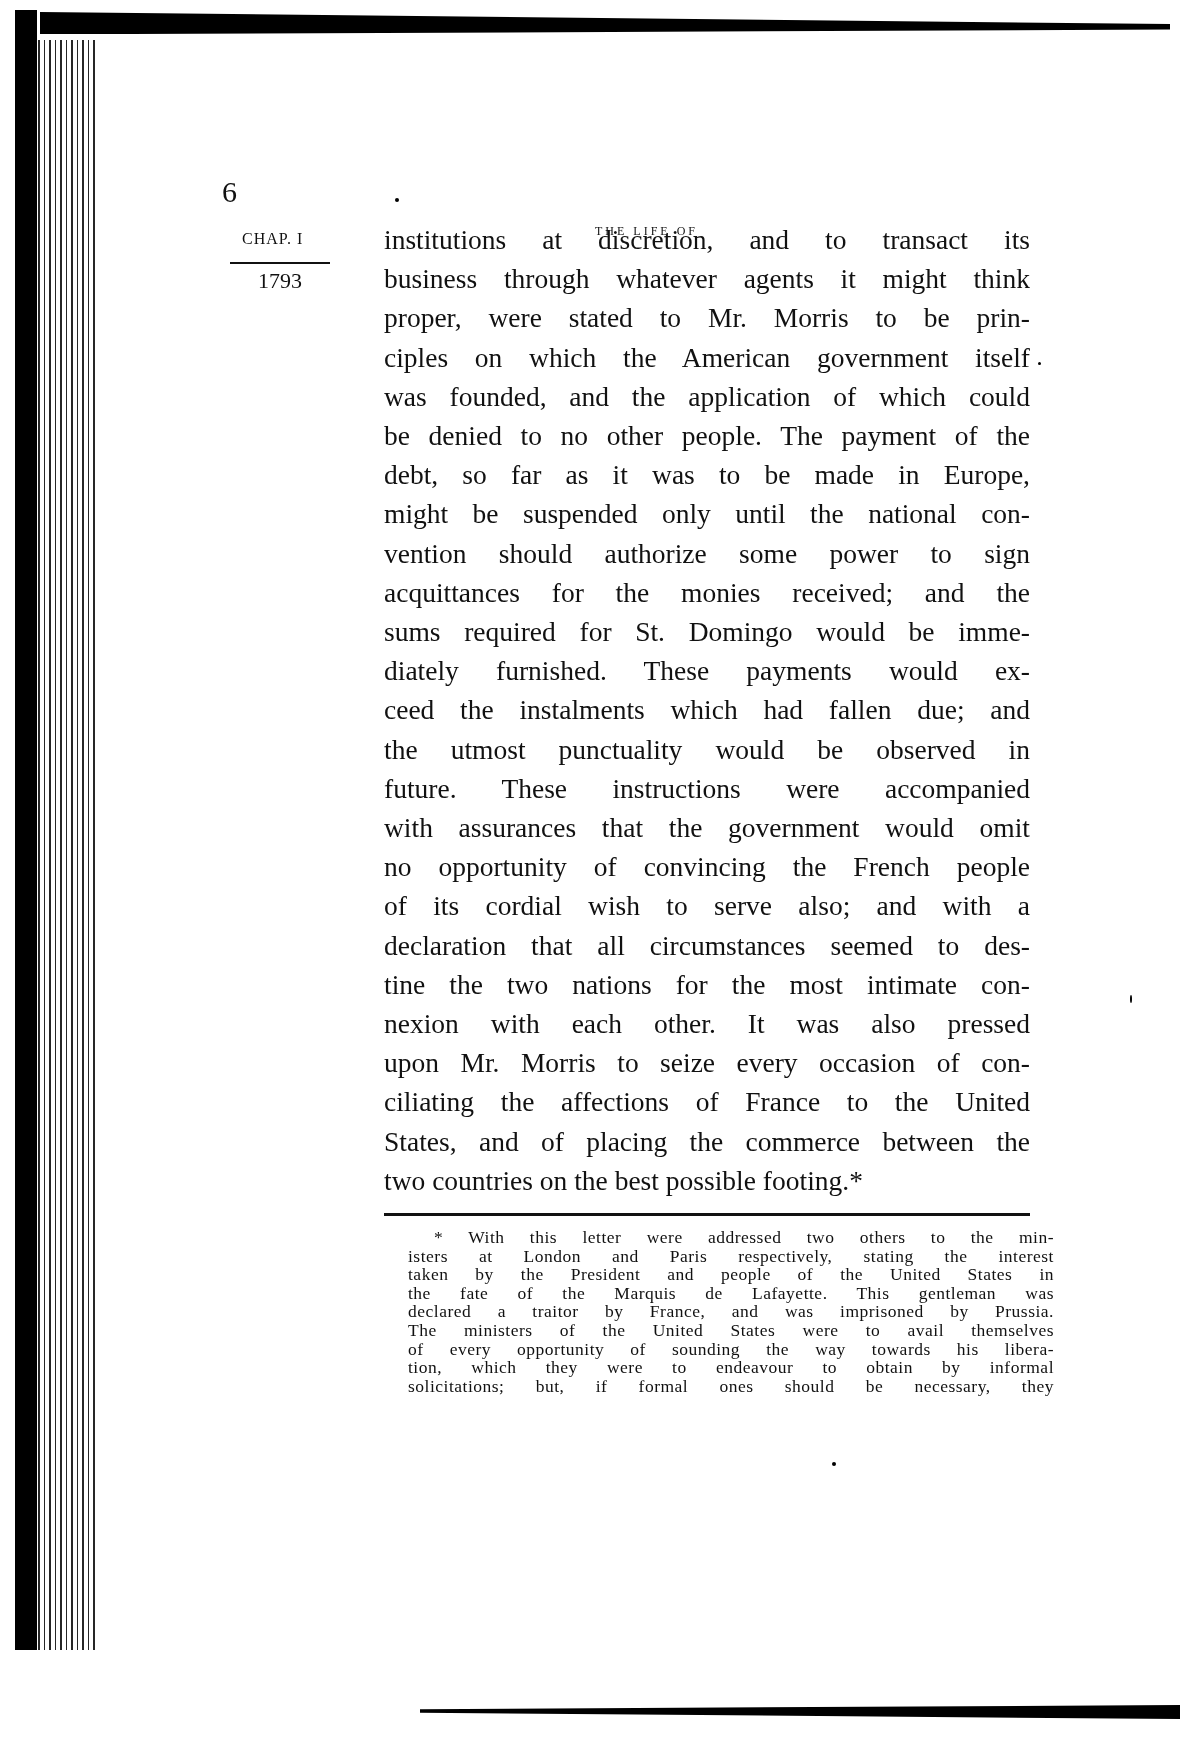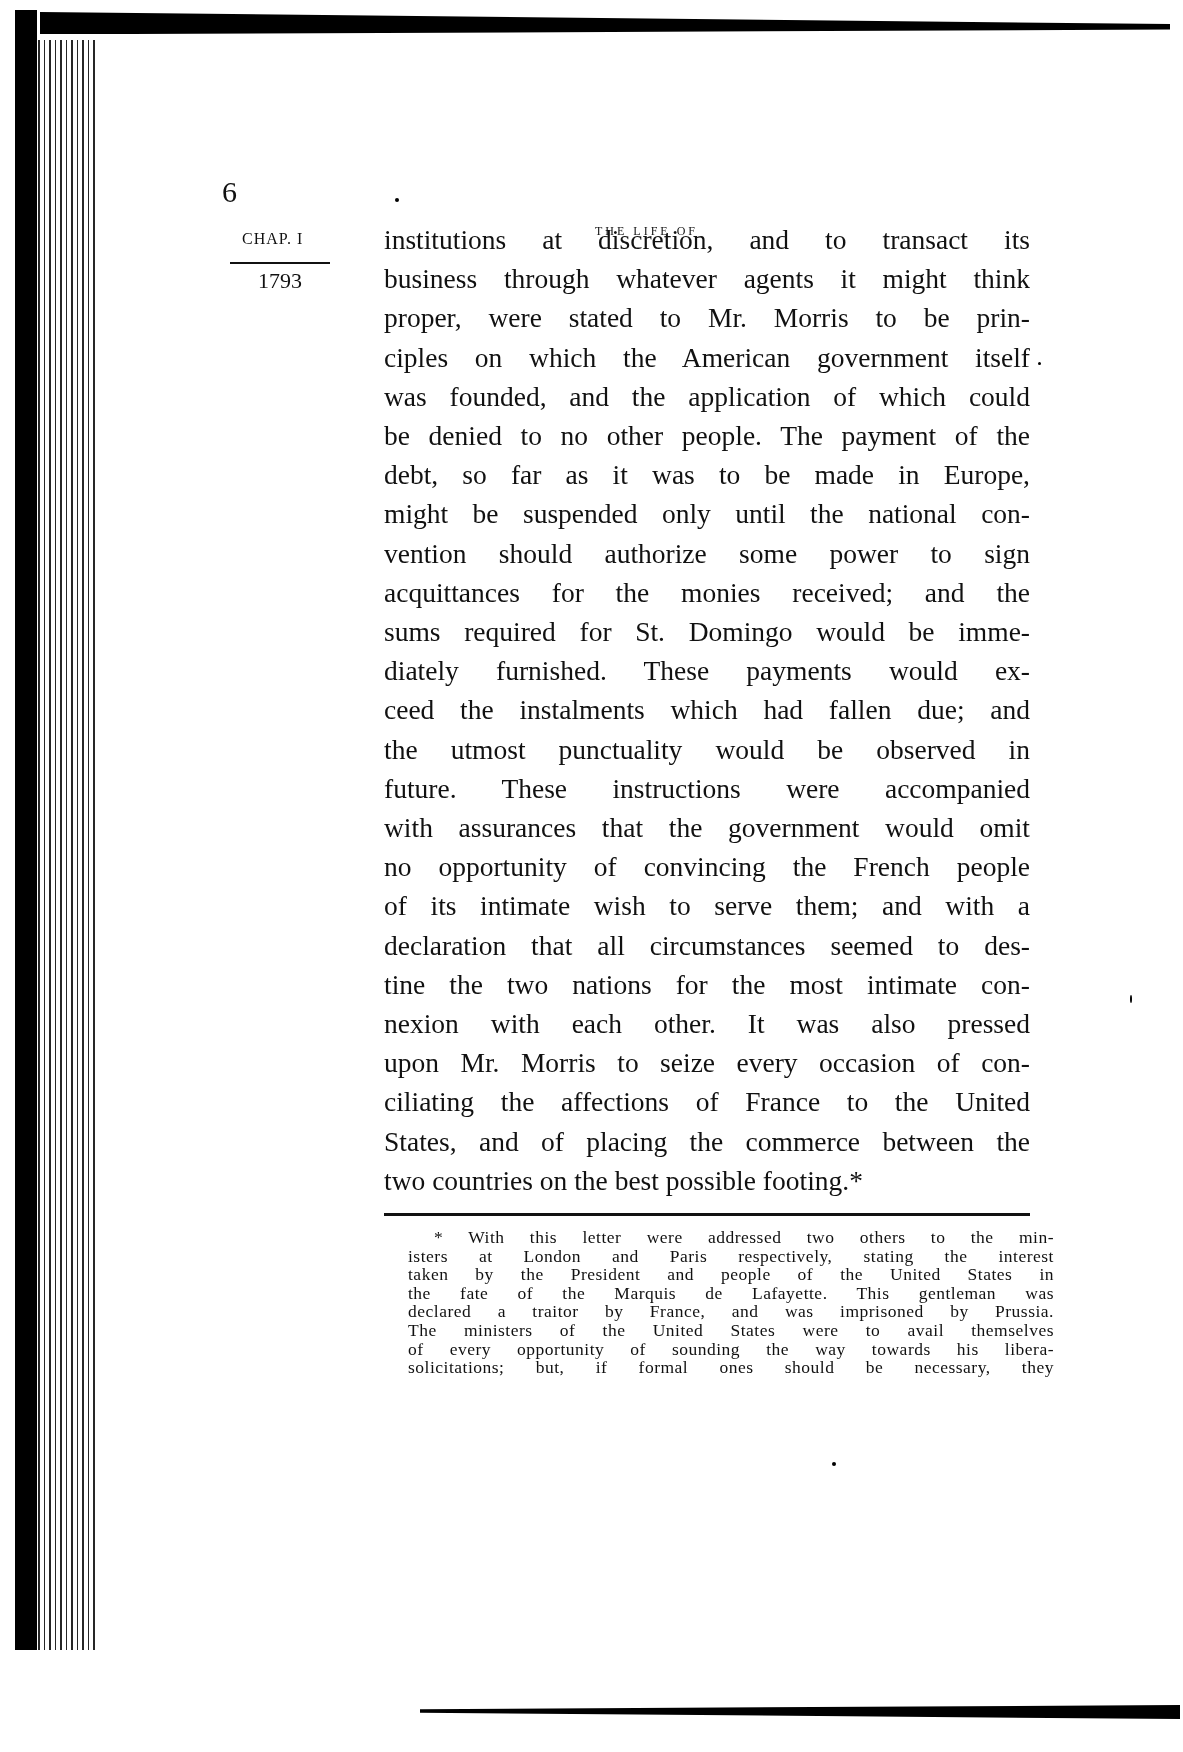--- a/index.html
+++ b/index.html
@@ -50,37 +50,38 @@
     <span class="line">might be suspended only until the national con-</span>
     <span class="line">vention should authorize some power to sign</span>
     <span class="line">acquittances for the monies received; and the</span>
     <span class="line">sums required for St. Domingo would be imme-</span>
     <span class="line">diately furnished. These payments would ex-</span>
     <span class="line">ceed the instalments which had fallen due; and</span>
     <span class="line">the utmost punctuality would be observed in</span>
     <span class="line">future. These instructions were accompanied</span>
     <span class="line">with assurances that the government would omit</span>
     <span class="line">no opportunity of convincing the French people</span>
-    <span class="line">of its intimate wish to serve them; and with a</span>
+    <span class="line">of its cordial wish to serve also; and with a</span>
     <span class="line">declaration that all circumstances seemed to des-</span>
     <span class="line">tine the two nations for the most intimate con-</span>
     <span class="line">nexion with each other. It was also pressed</span>
     <span class="line">upon Mr. Morris to seize every occasion of con-</span>
     <span class="line">ciliating the affections of France to the United</span>
     <span class="line">States, and of placing the commerce between the</span>
     <span class="line last">two countries on the best possible footing.*</span>
   </div>
 <div class="fn-rule"></div>
 <div class="footnote" id="fn">
     <span class="line ind">* With this letter were addressed two others to the min-</span>
     <span class="line">isters at London and Paris respectively, stating the interest</span>
     <span class="line">taken by the President and people of the United States in</span>
     <span class="line">the fate of the Marquis de Lafayette. This gentleman was</span>
     <span class="line">declared a traitor by France, and was imprisoned by Prussia.</span>
     <span class="line">The ministers of the United States were to avail themselves</span>
     <span class="line">of every opportunity of sounding the way towards his libera-</span>
+    <span class="line">tion, which they were to endeavour to obtain by informal</span>
     <span class="line">solicitations; but, if formal ones should be necessary, they</span>
   </div>
 
 <div class="speck" style="left:395px;top:198px;width:4px;height:4px;"></div>
 <div class="speck" style="left:1038px;top:362px;width:3px;height:3px;"></div>
 <div class="speck" style="left:1130px;top:995px;width:2px;height:8px;"></div>
 <div class="speck" style="left:832px;top:1462px;width:4px;height:4px;"></div>
 
 </body></html>

